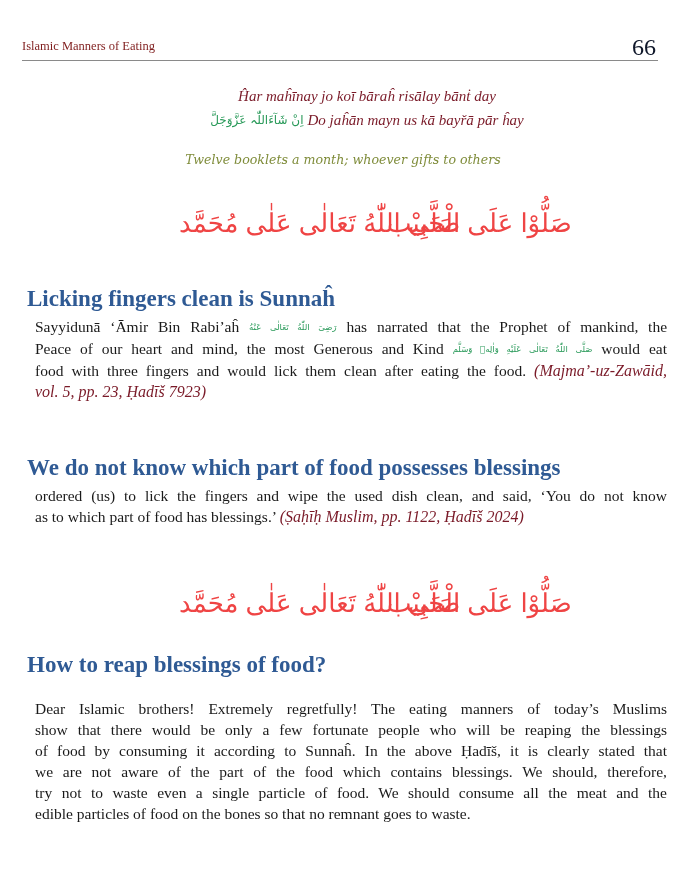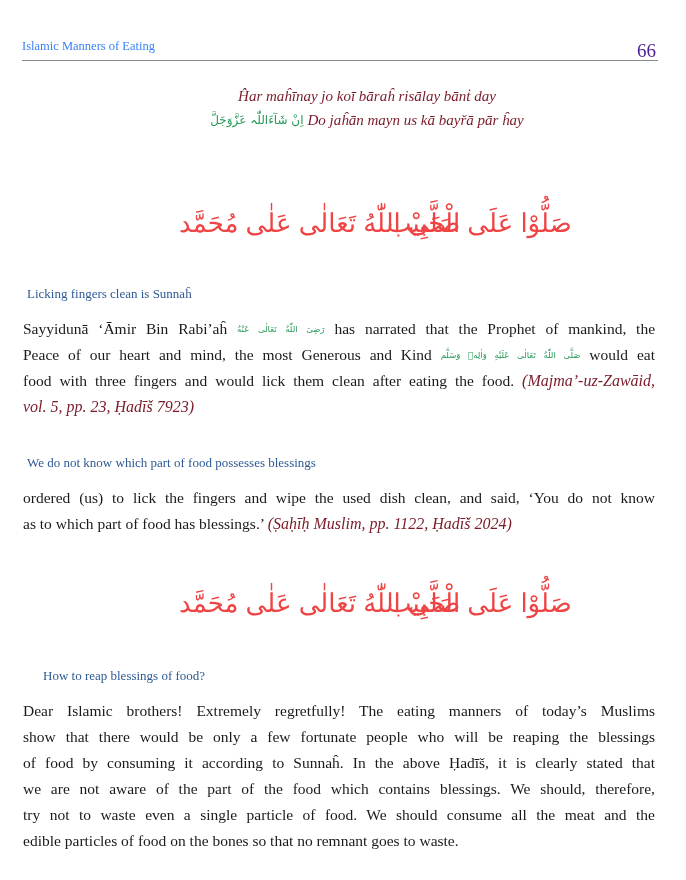--- a/index.html
+++ b/index.html
@@ -1,59 +1,60 @@
 <!DOCTYPE html>
 <html><head>
 <meta charset="utf-8">
 <style>
   html, body { margin: 0; padding: 0; background: #ffffff; }
   body { width: 686px; height: 880px; position: relative; overflow: hidden;
          font-family: "Liberation Serif", "DejaVu Serif", serif; color: #1a1a1a; }
   .header { position: absolute; left: 22px; right: 28px; top: 30px; height: 30px;
             border-bottom: 1px solid #8a8a8a; }
-  .header .title { position: absolute; left: 0; top: 9px; font-size: 12.5px; color: #3b82f6; }
-  .header .pageno { position: absolute; right: 2px; top: 10px; font-size: 19px; color: #4c1d95; }
+  .header .title { position: absolute; left: 0; top: 9px; font-size: 12.5px; color: #7f1d1d; }
+  .header .pageno { position: absolute; right: 2px; top: 4px; font-size: 24px; color: #0f172a; }
 
   .couplet { position: absolute; left: 0; width: 686px; text-align: center; }
   .couplet .line { display: block; white-space: nowrap; }
   .urdu { top: 84px; font-style: italic; color: #7a1a28; font-size: 15px; line-height: 24px; padding-left: 24px; }
   .eng { top: 148px; font-family: "DejaVu Serif", serif; font-style: italic; color: #7f8c3a;
          font-size: 12.6px; line-height: 23px; }
   .ar-small { font-style: normal; color: #2a9a5a; font-size: 12px; font-family: "DejaVu Sans", sans-serif;
               margin-right: 4px; vertical-align: 1px; }
 
   .durood { position: absolute; left: 0; width: 686px; height: 40px; }
   .durood span { position: absolute; color: #ef4444; font-size: 26px; font-family: Liberation Sans, sans-serif;
                  direction: rtl; white-space: nowrap; }
   .durood .right { left: 387px; }
   .durood .left { left: 179px; }
 
-  .heading { position: absolute; left: 27px; font-weight: normal; color: #2f5a94; font-size: 13px;
+  .heading { position: absolute; left: 27px; font-weight: bold; color: #2f5a94; font-size: 23px;
              white-space: nowrap; }
-  .para { position: absolute; left: 23px; width: 632px; font-size: 15.5px; line-height: 26px;
+  .para { position: absolute; left: 35px; width: 632px; font-size: 15.5px; line-height: 21px;
           text-align: justify; color: #1a1a1a; }
   .para .line { display: block; text-align-last: justify; white-space: nowrap; }
   .para .line.last { text-align-last: left; }
   .honor { color: #2a9a5a; font-size: 8.5px; font-family: "DejaVu Sans", sans-serif; vertical-align: 2px; }
   .ref { color: #7a1a28; font-style: italic; font-size: 16px; }
 </style>
 </head>
 <body>
 
 <div class="header">
   <span class="title">Islamic Manners of Eating</span>
   <span class="pageno">66</span>
 </div>
 
 <div class="couplet urdu">
   <span class="line">Ĥar maĥīnay jo koī bāraĥ risālay bānṫ day</span>
   <span class="line"><span class="ar-small">اِنْ شَآءَاللّٰہ عَزَّوَجَلَّ</span><span>Do jaĥān mayn us kā bayřā pār ĥay</span></span>
 </div>
 
 <div class="couplet eng">
+  <span class="line">Twelve booklets a month; whoever gifts to others</span>
 </div>
 
 <div class="durood" style="top:208px;">
   <span class="right">صَلُّوْا عَلَی الْحَبِیْب</span>
   <span class="left">صَلَّی اللّٰهُ تَعَالٰی عَلٰی مُحَمَّد</span>
 </div>
 
 <div class="heading" style="top:286px;">Licking fingers clean is Sunnaĥ</div>
 <div class="para" style="top:316px;">
   <span class="line"><span>Sayyidunā ‘Āmir Bin Rabi’aĥ</span> <span class="honor">رَضِیَ اللّٰهُ تَعَالٰی عَنْهُ</span> <span>has narrated that the Prophet of mankind, the</span></span>
@@ -66,21 +67,21 @@
 <div class="para" style="top:485px;">
   <span class="line"><span>ordered (us) to lick the fingers and wipe the used dish clean, and said, ‘You do not know</span></span>
   <span class="line last"><span>as to which part of food has blessings.’</span> <span class="ref">(Ṣaḥīḥ Muslim, pp. 1122, Ḥadīš 2024)</span></span>
 </div>
 
 <div class="durood" style="top:588px;">
   <span class="right">صَلُّوْا عَلَی الْحَبِیْب</span>
   <span class="left">صَلَّی اللّٰهُ تَعَالٰی عَلٰی مُحَمَّد</span>
 </div>
 
-<div class="heading" style="top:668px;margin-left:16px;">How to reap blessings of food?</div>
+<div class="heading" style="top:652px;">How to reap blessings of food?</div>
 <div class="para" style="top:698px;">
   <span class="line">Dear Islamic brothers! Extremely regretfully! The eating manners of today’s Muslims</span>
   <span class="line">show that there would be only a few fortunate people who will be reaping the blessings</span>
   <span class="line">of food by consuming it according to Sunnaĥ. In the above Ḥadīš, it is clearly stated that</span>
   <span class="line">we are not aware of the part of the food which contains blessings. We should, therefore,</span>
   <span class="line">try not to waste even a single particle of food. We should consume all the meat and the</span>
   <span class="line last">edible particles of food on the bones so that no remnant goes to waste.</span>
 </div>
 
 </body></html>

